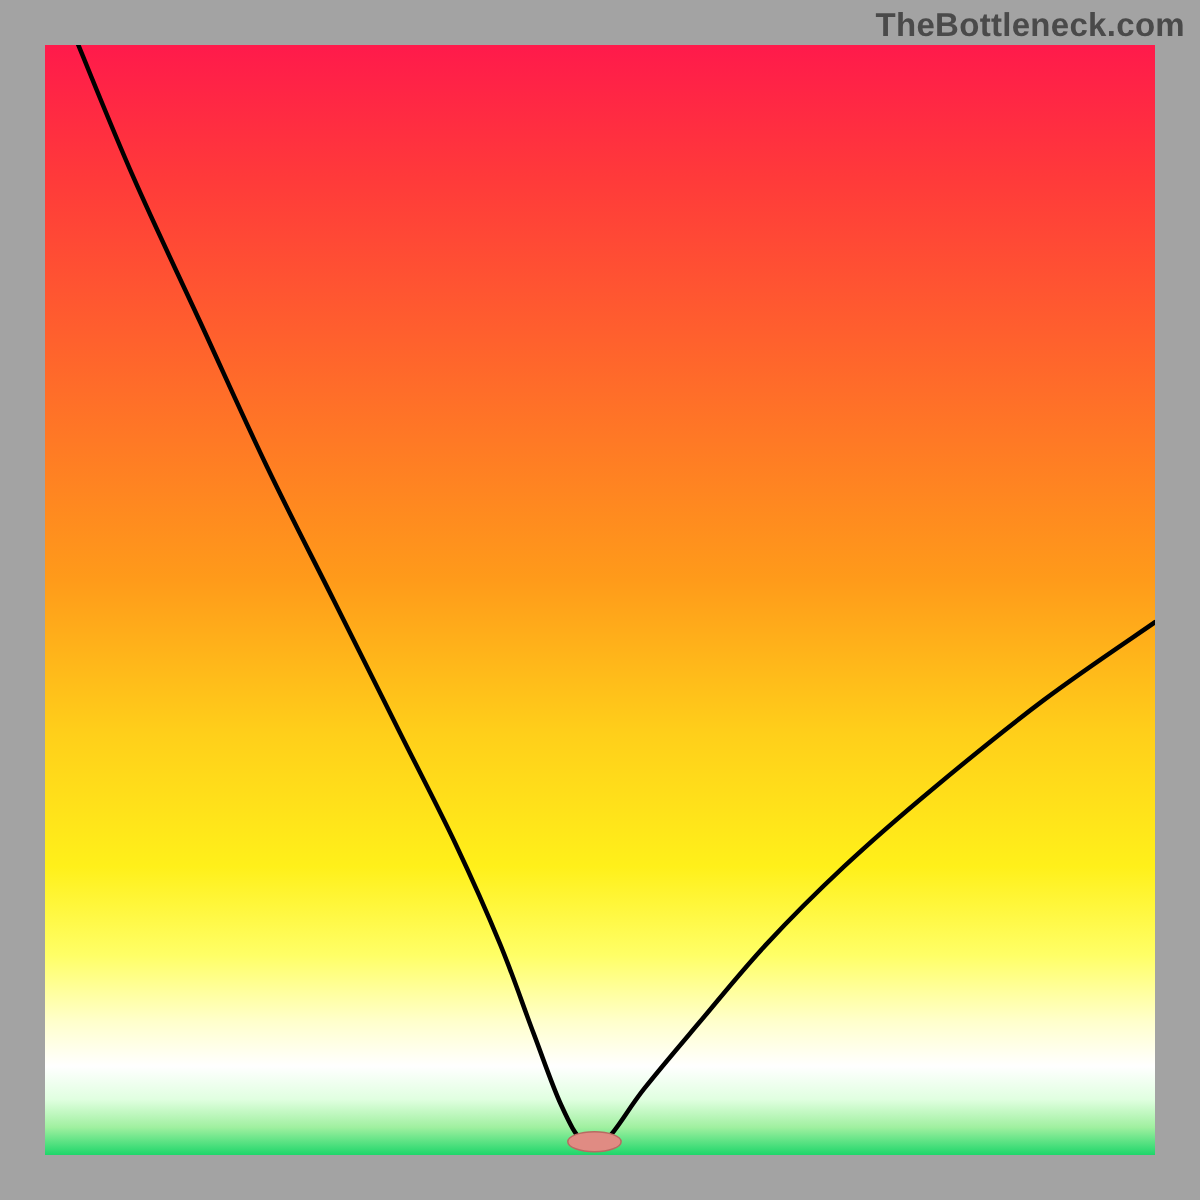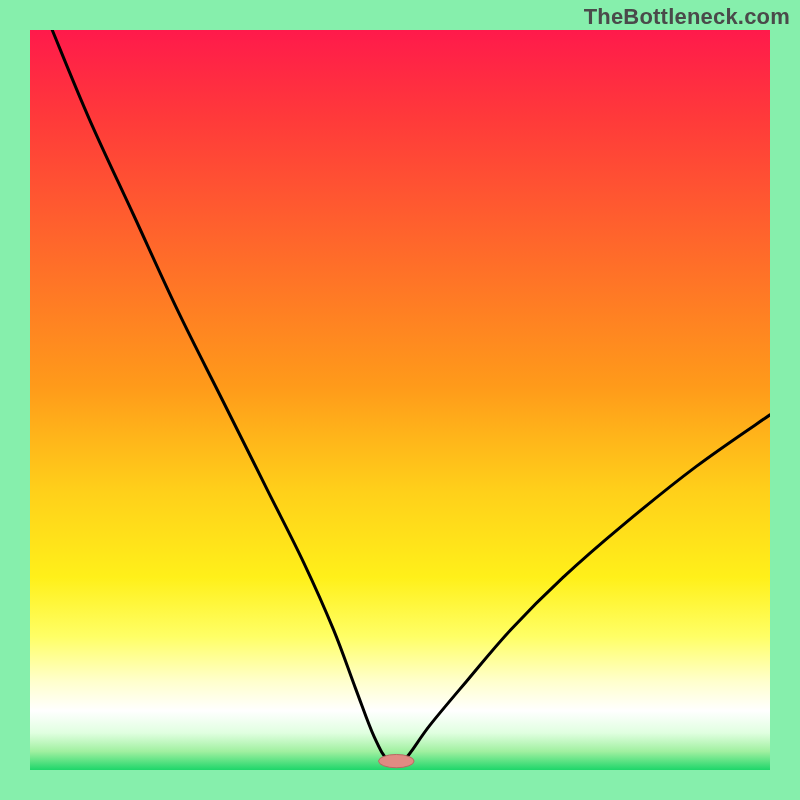--- a/index.html
+++ b/index.html
@@ -8,21 +8,21 @@
     width: 800px;
     height: 800px;
     background: #000;
     overflow: hidden;
     font-family: Arial, Helvetica, sans-serif;
   }
   .frame {
     position: relative;
     width: 800px;
     height: 800px;
-    background: #86efac;
+    background: #a3a3a3;
   }
   .plot-area {
     position: absolute;
     left: 30px;
     top: 30px;
     width: 740px;
     height: 740px;
     overflow: hidden;
   }
   .plot-area svg {

